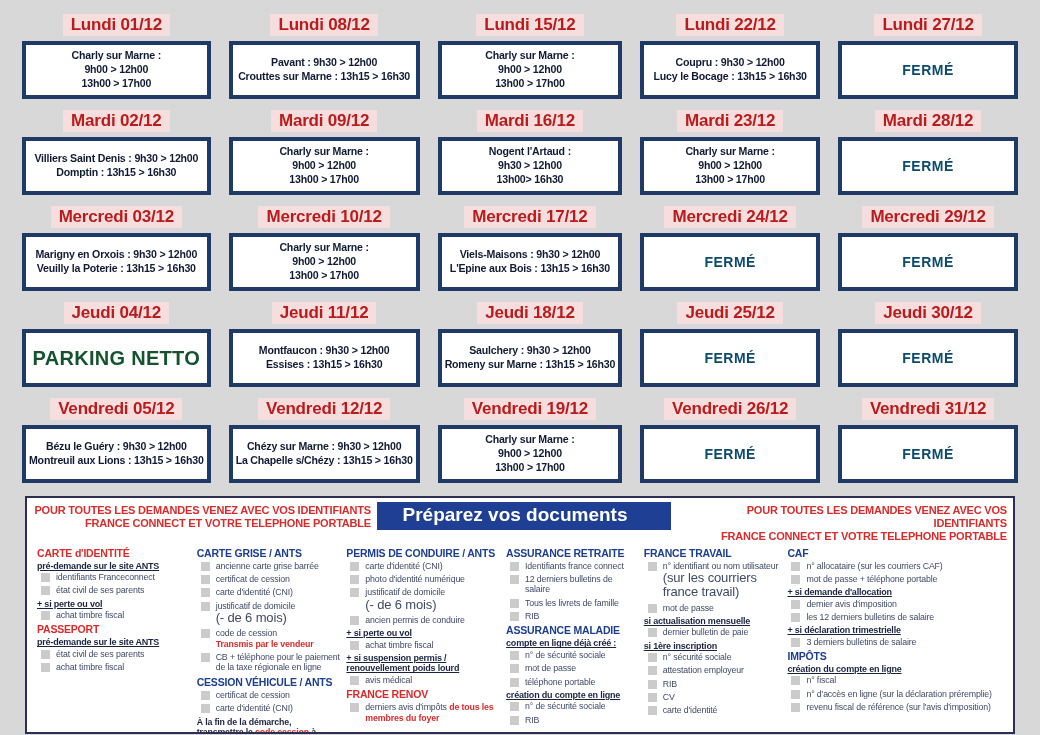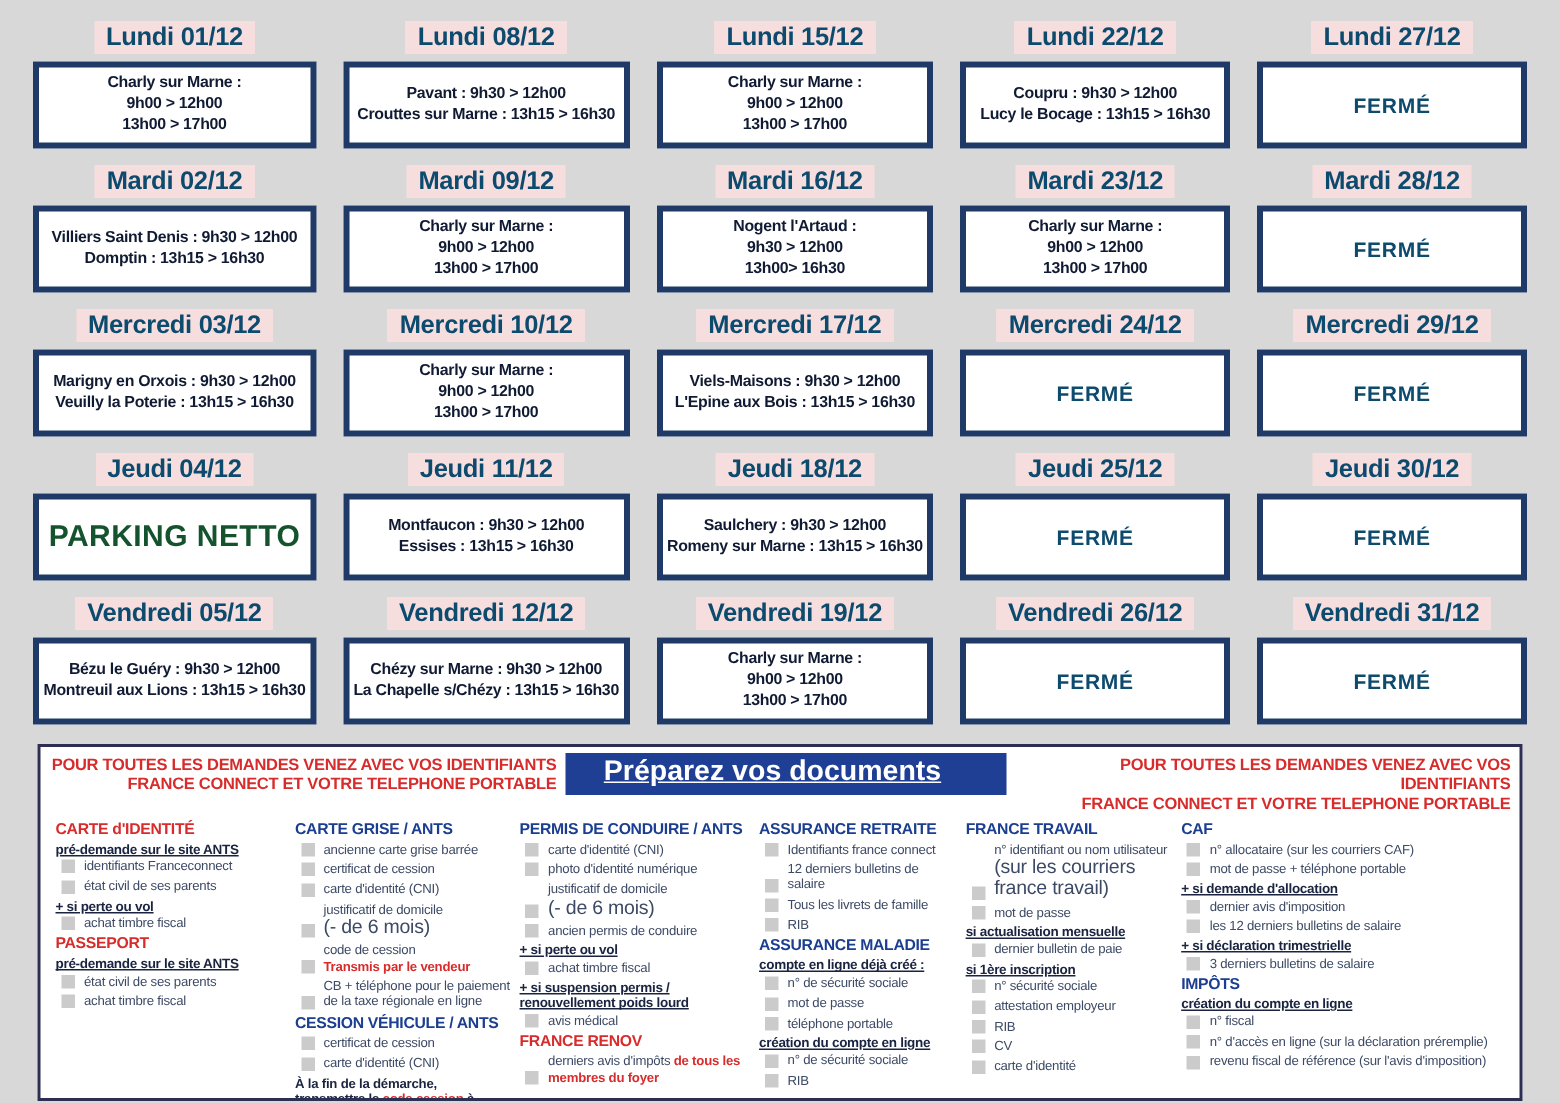--- a/index.html
+++ b/index.html
@@ -11,21 +11,21 @@
     display:grid;
     grid-template-columns: repeat(5, 1fr);
     column-gap:18px;
     padding:12px 22px 0 22px;
   }
   .cell { margin-bottom:9px; text-align:center; }
   .day-head-wrap { height:25px; display:flex; align-items:center; justify-content:center; margin-bottom:4px; }
   .day-head {
     display:inline-block;
     background:#f7dede;
-    color:#0c4a6e;
+    color:#b91c1c;
     font-weight:bold;
     font-size:17px;
     letter-spacing:-0.2px;
     padding:1px 8px;
     white-space:nowrap;
   }
   .card {
     background:#ffffff;
     border:4px solid #1f3a66;
     height:58px;
@@ -76,21 +76,20 @@
   .red-banner.left { width:338px; }
   .red-banner.right { width:330px; }
   .title-wrap { flex:1; text-align:center; }
   .title-box {
     display:inline-block;
     background:#1e3f94;
     color:#ffffff;
     font-weight:bold;
     font-size:19px;
     padding:2px 44px 4px 26px;
-    text-decoration:underline;
   }
   .cols { display:flex; padding:1px 8px 0 10px; }
   .doc-col { padding-right:6px; }
   .doc-col.c0 { width:160px; }
   .doc-col.c1 { width:150px; }
   .doc-col.c2 { width:160px; }
   .doc-col.c3 { width:138px; }
   .doc-col.c4 { width:144px; }
   .doc-col.c5 { width:218px; }
   .sec-head {
@@ -104,21 +103,21 @@
   .sec-head.red { color:#d82c2c; }
   .sub {
     font-weight:bold;
     font-size:9px;
     color:#1a2440;
     margin:1px 0 1px 0;
     line-height:1.15;
     letter-spacing:-0.2px;
     text-decoration:underline;
   }
-  .chk-row { display:flex; align-items:flex-end; margin:0 0 3px 4px; }
+  .chk-row { display:flex; align-items:flex-start; margin:0 0 3px 4px; }
   .box {
     flex:0 0 auto;
     width:9px; height:9px;
     background:#cbcbcb;
     margin:1px 6px 0 0;
   }
   .txt {
     font-size:8.8px;
     color:#3d4a66;
     line-height:1.18;

